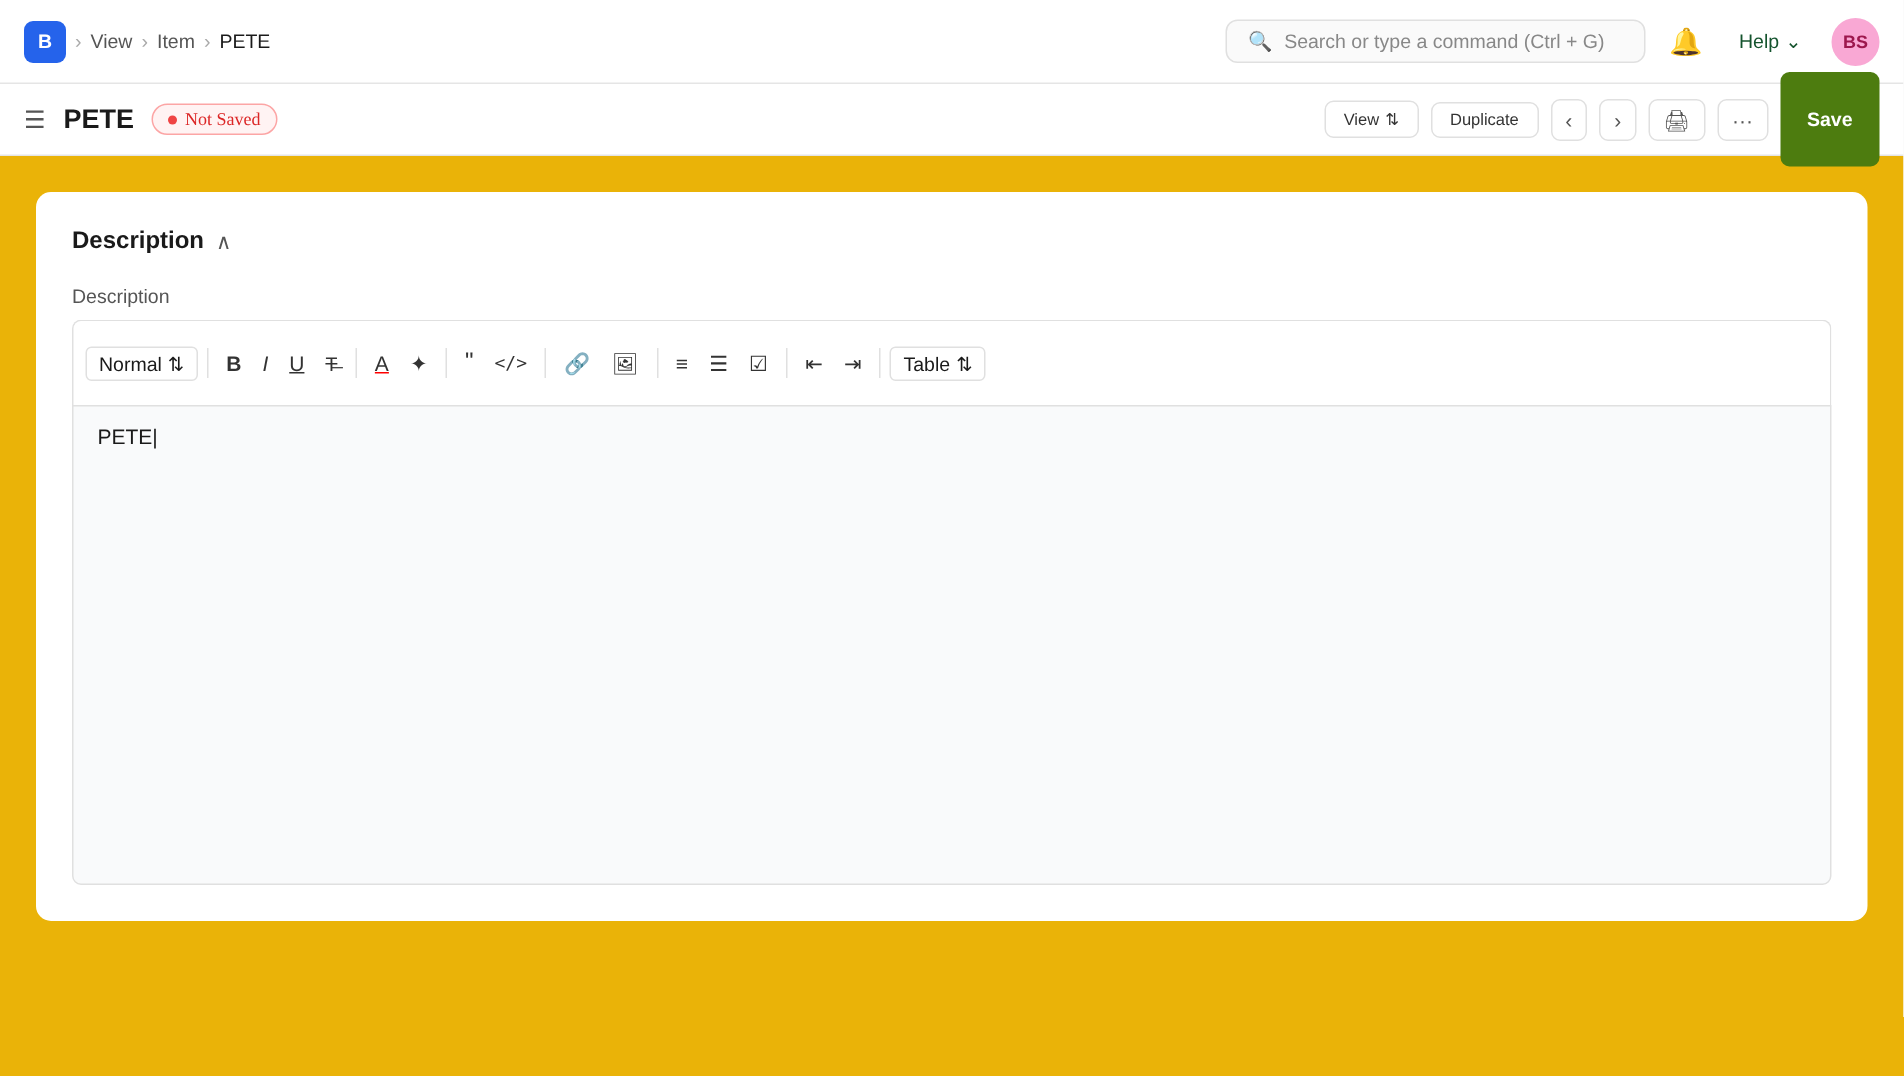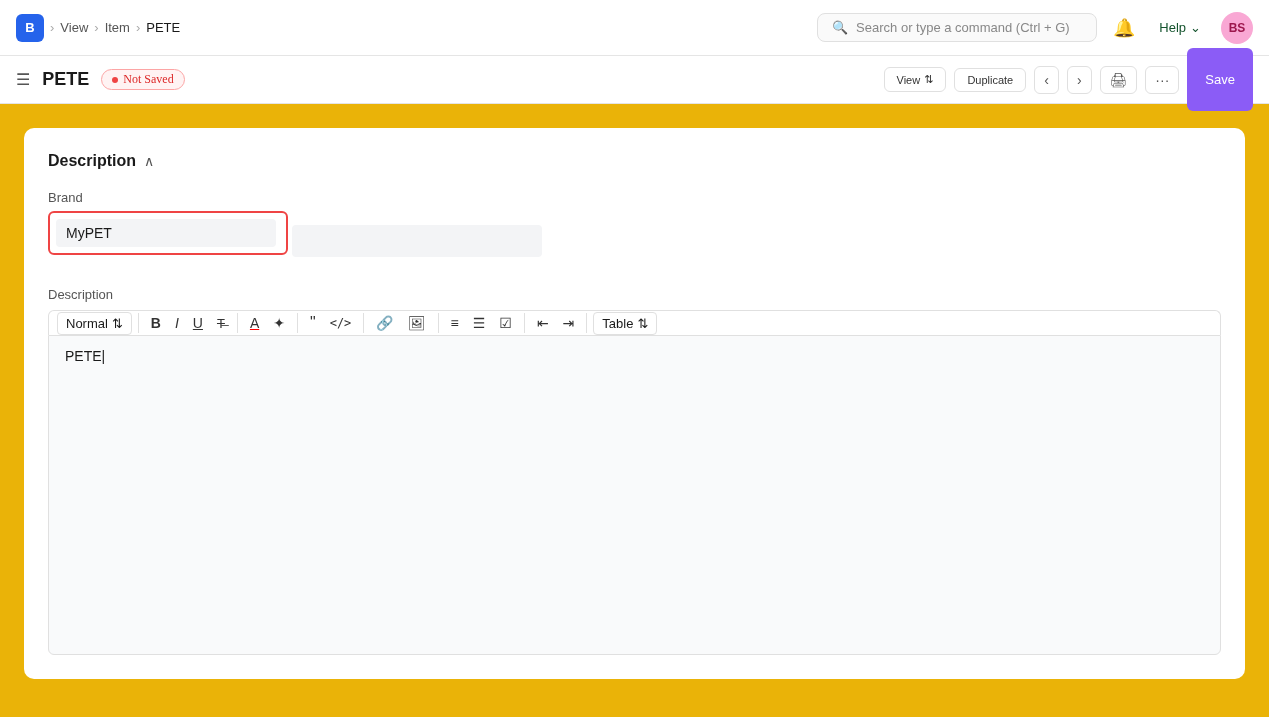--- a/index.html
+++ b/index.html
@@ -53,22 +53,22 @@
     .btn-outline {
       display: flex; align-items: center; gap: 4px;
       border: 1px solid #e0e0e0; background: #fff; border-radius: 6px;
       padding: 5px 12px; cursor: pointer; font-size: 11px; color: #333;
     }
     .btn-icon {
       border: 1px solid #e0e0e0; background: #fff; border-radius: 6px;
       padding: 5px 9px; cursor: pointer; font-size: 14px; color: #555;
     }
     .btn-save {
-      background: #8b5cf6; color: #fff; border: none; border-radius: 6px;
-      padding: 24px 18px; cursor: pointer; font-size: 13px; font-weight: 400;
+      background: #4d7c0f; color: #fff; border: none; border-radius: 6px;
+      padding: 24px 18px; cursor: pointer; font-size: 13px; font-weight: 700;
     }
 
     
     .main { background: #eab308; padding: 24px; height: calc(717px - 104px); overflow-y: auto; }
     .card { background: #fff; border-radius: 10px; padding: 24px; }
 
     
     .section-header { display: flex; align-items: center; gap: 8px; margin-bottom: 20px; }
     .section-title { font-size: 16px; font-weight: 700; color: #1a1a1a; }
     .collapse-icon { color: #555; cursor: pointer; font-size: 14px; }
@@ -87,21 +87,21 @@
       display: inline-block; width: 250px; height: 32px; background: #f3f4f6; border-radius: 4px; vertical-align: middle; margin-left: 4px;
     }
 
     
     .desc-label { font-size: 13px; color: #555; margin-bottom: 8px; }
 
     
     .editor-toolbar {
       display: flex; align-items: center; gap: 2px;
       border: 1px solid #e0e0e0; border-bottom: none;
-      background: #fff; border-radius: 6px 6px 0 0; padding: 0 8px;
+      background: #fff; border-radius: 6px 6px 0 0; padding: 16px 8px;
       flex-wrap: nowrap;
     }
     .toolbar-select {
       display: flex; align-items: center; gap: 4px;
       border: 1px solid #e0e0e0; border-radius: 4px; padding: 3px 8px;
       font-size: 13px; cursor: pointer; background: #fff; color: #1a1a1a;
     }
     .toolbar-divider { width: 1px; height: 20px; background: #e0e0e0; margin: 0 4px; }
     .tb-btn {
       background: none; border: none; cursor: pointer; padding: 4px 6px;
@@ -174,29 +174,20 @@
 </div>
 
 <main class="main">
   <div class="card">
 
     <div class="section-header">
       <span class="section-title">Description</span>
       <span class="collapse-icon">∧</span>
     </div>
 
-    <div style="margin-bottom: 16px;">
-      <div class="field-label">Brand</div>
-      <div style="display: flex; align-items: center;">
-        <div class="brand-field-wrapper">
-          <input class="brand-input" type="text" value="MyPET" style="">
-        </div>
-        <div class="brand-input-ext"></div>
-      </div>
-    </div>
 
     <div class="desc-label">Description</div>
 
     <div class="editor-toolbar">
       <div class="toolbar-select">
         <span>Normal</span>
         <span>⇅</span>
       </div>
       <div class="toolbar-divider"></div>
       <button class="tb-btn tb-btn-bold">B</button>

